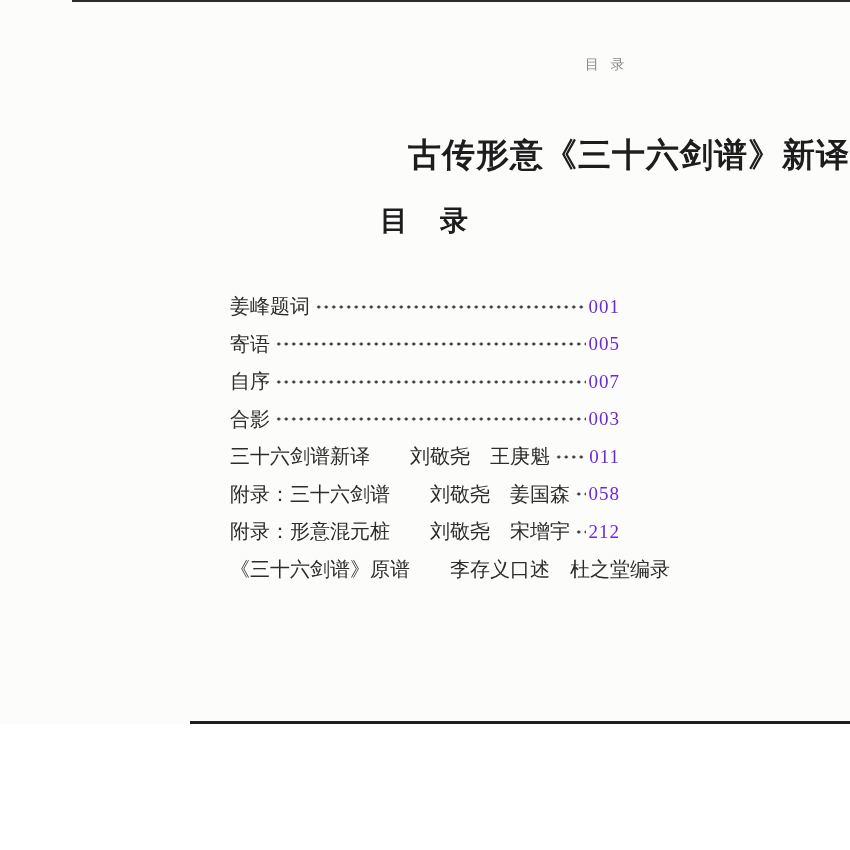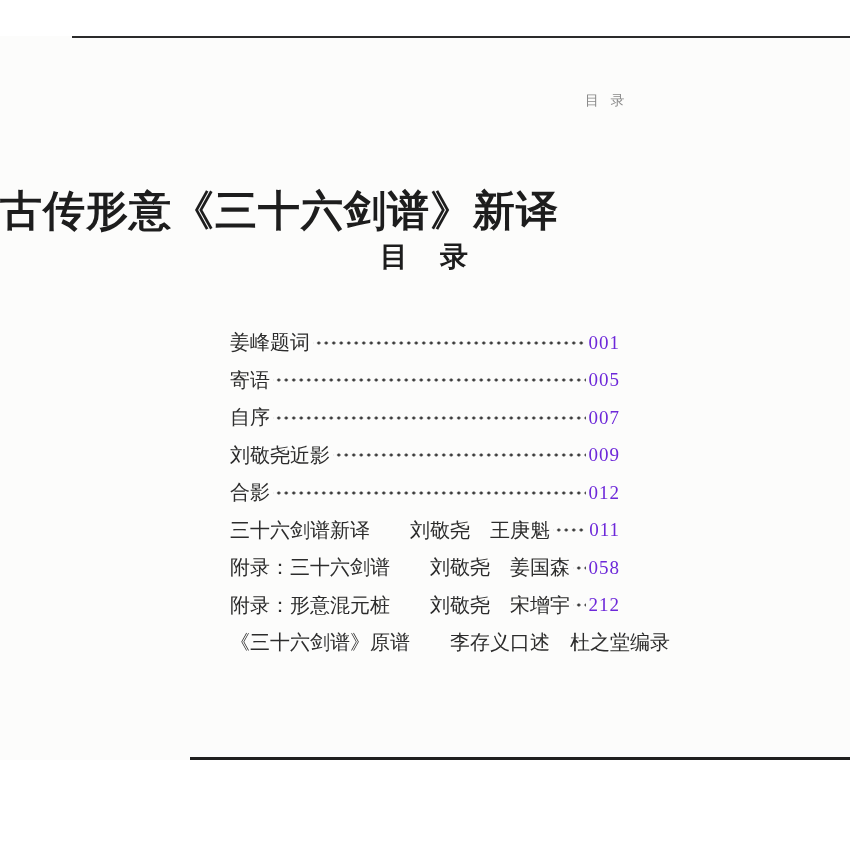--- a/index.html
+++ b/index.html
@@ -8,21 +8,20 @@
     background: #ffffff;
   }
   .page {
     position: relative;
     width: 850px;
     height: 724px;
     background: #fcfcfb;
     overflow: hidden;
     font-family: "Liberation Serif", "DejaVu Serif", serif;
     color: #2c2c2c;
-    margin-top: 36px;
   }
   
   .edge-line-top {
     position: absolute;
     top: 0; left: 72px; right: 0;
     height: 2px;
     background: #2b2b2b;
   }
   .edge-line-bottom {
     position: absolute;
@@ -34,26 +33,26 @@
     position: absolute;
     top: 56px;
     left: 585px;
     font-size: 14px;
     letter-spacing: 4px;
     color: #8a8a8a;
     white-space: pre;
   }
   .doc-title {
     position: absolute;
-    top: 147px;
+    top: 133px;
     left: 0; right: 0;
-    text-align: left;
+    text-align: right;
     font-family: "Liberation Sans", "DejaVu Sans", sans-serif;
     font-weight: 700;
-    font-size: 42px;
+    font-size: 33px;
     letter-spacing: 1px;
     color: #1d1d1d;
     white-space: pre;
   }
   .doc-subtitle {
     position: absolute;
     top: 202px;
     left: 0; right: 0;
     text-align: center;
     font-family: "Liberation Sans", "DejaVu Sans", sans-serif;
@@ -132,30 +131,25 @@
       <span class="dot-leader"></span>
       <span class="toc-page">005</span>
     </div>
 
     <div class="toc-row">
       <span class="toc-label">自序</span>
       <span class="dot-leader"></span>
       <span class="toc-page">007</span>
     </div>
 
-    <div class="toc-row">
-      <span class="toc-label">刘敬尧近影</span>
-      <span class="dot-leader"></span>
-      <span class="toc-page">009</span>
-    </div>
 
     <div class="toc-row">
       <span class="toc-label">合影</span>
       <span class="dot-leader"></span>
-      <span class="toc-page">012</span>
+      <span class="toc-page">003</span>
     </div>
 
     <div class="toc-row">
       <span class="toc-label">三十六剑谱新译　　刘敬尧　王庚魁</span>
       <span class="dot-leader"></span>
       <span class="toc-page">011</span>
     </div>
 
     <div class="toc-row">
       <span class="toc-label">附录：三十六剑谱　　刘敬尧　姜国森</span>

